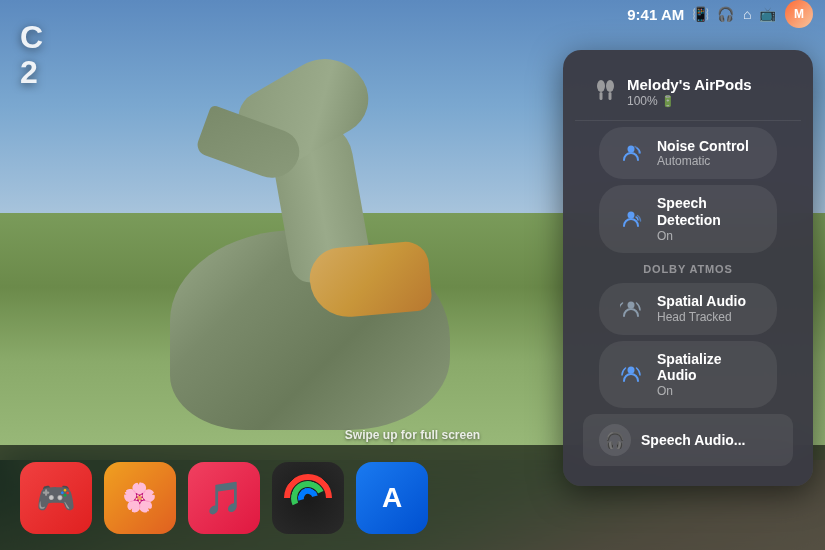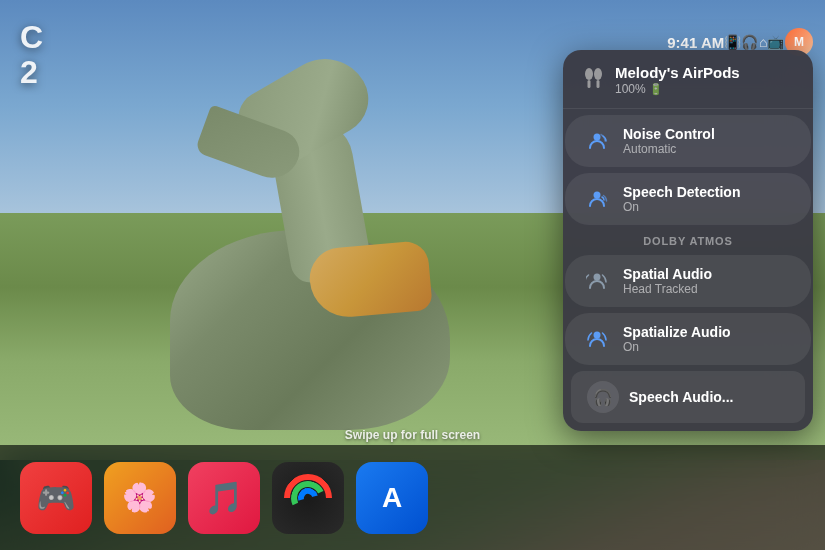--- a/index.html
+++ b/index.html
@@ -215,25 +215,25 @@
       top: 14px; left: 14px;
     }
 
     .dock-item.appstore {
       background: linear-gradient(135deg, #1a7af0, #0050d0);
     }
 
     
     .statusbar {
       position: absolute;
-      top: 28px;
+      top: 0;
       right: 12px;
       display: flex;
       align-items: center;
-      gap: 0;
+      gap: 8px;
       z-index: 20;
       color: white;
       font-size: 14px;
       font-weight: 600;
     }
 
     .status-time {
       font-size: 15px;
       font-weight: 700;
     }
@@ -258,21 +258,21 @@
 
     
     .airpods-panel {
       position: absolute;
       top: 50px;
       right: 12px;
       width: 250px;
       background: rgba(58, 58, 68, 0.96);
       backdrop-filter: blur(20px);
       border-radius: 18px;
-      padding: 0;
+      padding: 12px;
       z-index: 20;
       overflow: hidden;
       box-shadow: 0 8px 32px rgba(0,0,0,0.5);
     }
 
     .panel-header {
       display: flex;
       align-items: center;
       padding: 14px 16px 12px;
       border-bottom: 1px solid rgba(255,255,255,0.08);
@@ -306,21 +306,21 @@
 
     .battery-icon {
       font-size: 11px;
     }
 
     .panel-item {
       display: flex;
       align-items: center;
       padding: 10px 16px;
       background: rgba(255,255,255,0.07);
-      margin: 6px 2px;
+      margin: 6px 24px;
       border-radius: 24px;
       cursor: pointer;
     }
 
     .panel-item-icon {
       width: 32px;
       height: 32px;
       margin-right: 10px;
       display: flex;
       align-items: center;

